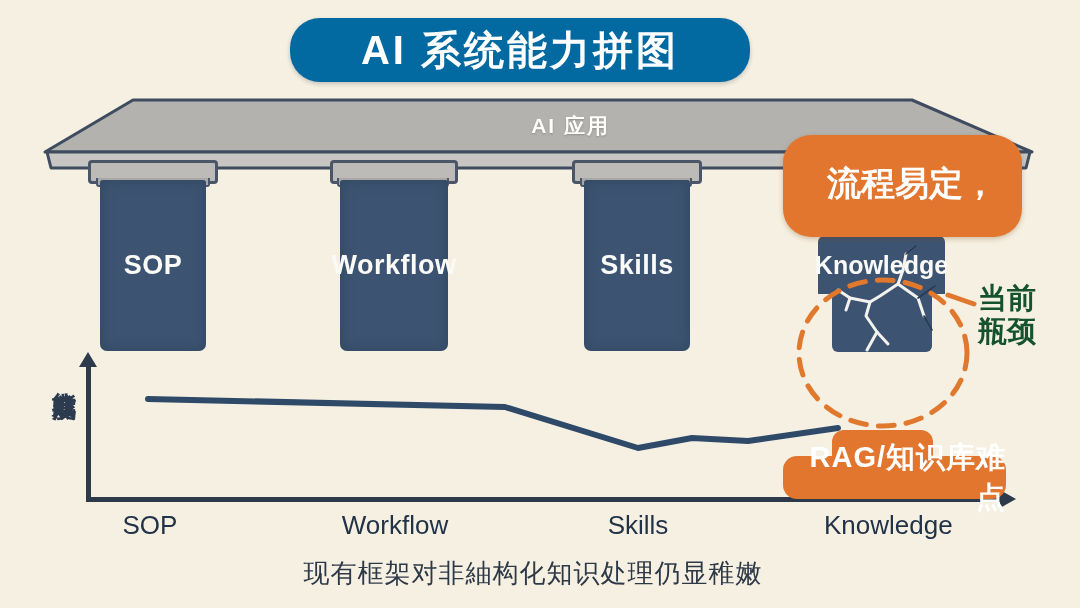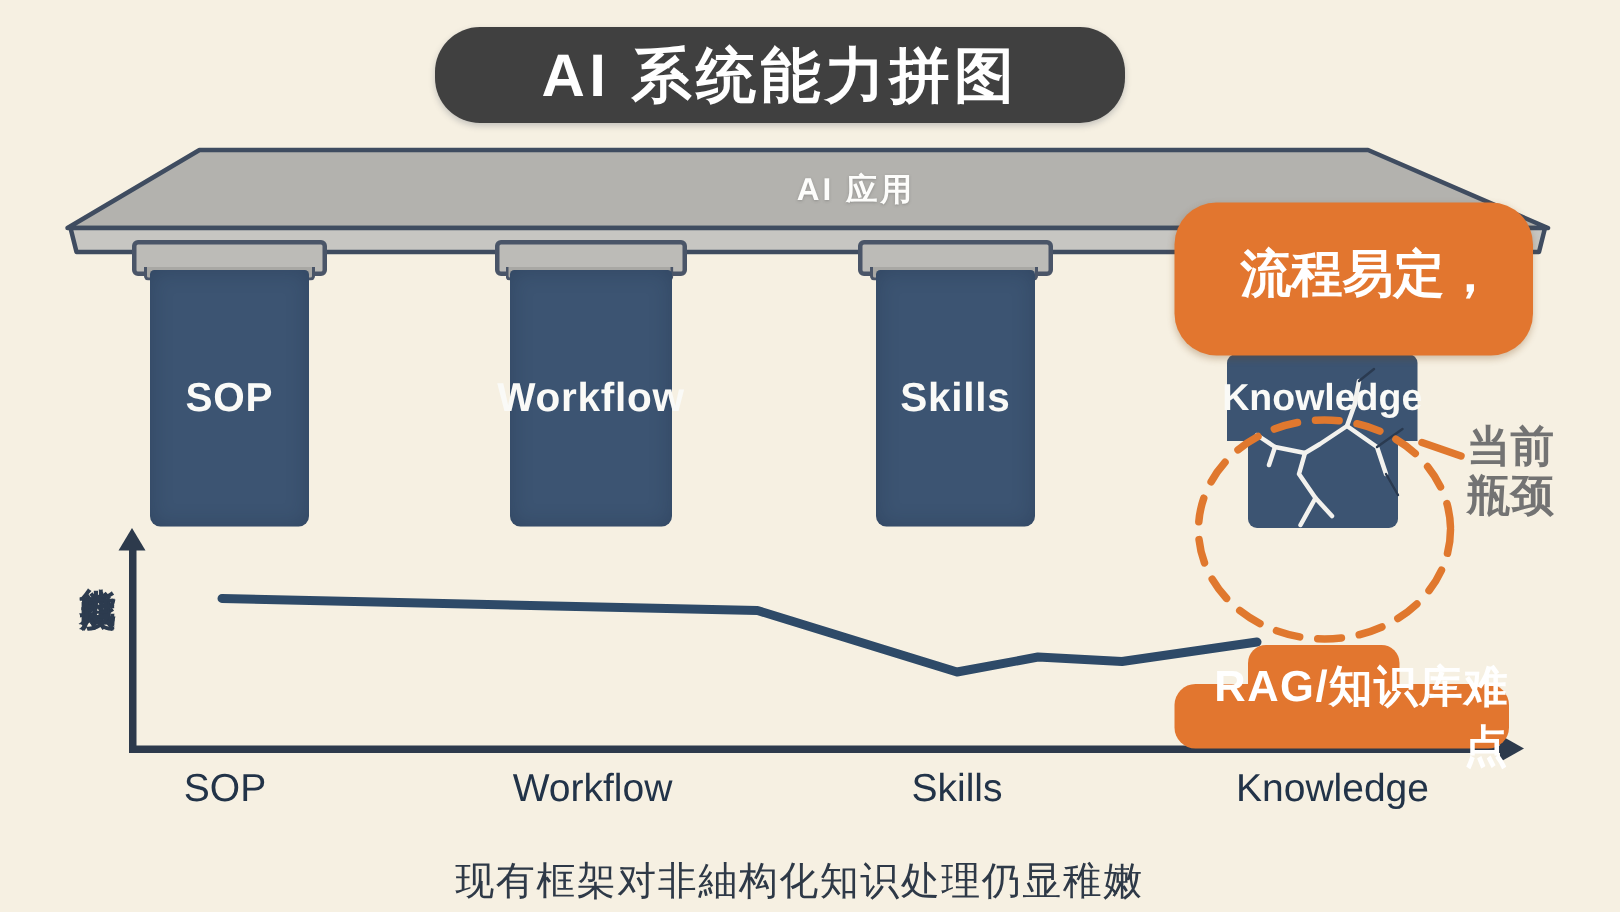--- a/index.html
+++ b/index.html
@@ -8,21 +8,21 @@
     font-family:"Liberation Sans","DejaVu Sans",sans-serif;
     background:#f6f0e2;
     overflow:hidden;
   }
   .stage{position:relative;width:1080px;height:608px;background:#f6f0e2;}
   .abs{position:absolute;}
 
   
   .title-banner{
     left:290px;top:18px;width:460px;height:64px;
-    background:#404040;border-radius:30px;
+    background:#0369a1;border-radius:30px;
     display:flex;align-items:center;justify-content:center;
     color:#ffffff;font-size:40px;font-weight:bold;letter-spacing:3px;
     box-shadow:0 2px 4px rgba(50,60,80,.25);
   }
 
   
   .platform-label{
     left:430px;top:112px;width:180px;text-align:right;
     color:#fdfdfb;font-size:21px;font-weight:bold;letter-spacing:2px;
     text-shadow:0 1px 2px rgba(80,80,80,.35);
@@ -60,21 +60,21 @@
     left:783px;top:135px;width:239px;height:102px;
     background:#e2762f;border-radius:28px;
     color:#ffffff;font-size:34px;font-weight:bold;
     line-height:40px;padding:28px 0 0 44px;box-sizing:border-box;
     box-shadow:0 2px 5px rgba(120,70,20,.3);
   }
 
   
   .bottleneck{
     left:978px;top:282px;width:100px;
-    color:#737373;font-size:29px;font-weight:bold;line-height:33px;
+    color:#14532d;font-size:29px;font-weight:bold;line-height:33px;
   }
 
   
   .y-axis{left:86px;top:364px;width:5px;height:137px;background:#2d3a4c;}
   .x-axis{left:86px;top:497px;width:918px;height:5px;background:#2d3a4c;}
   .y-arrow{left:79px;top:352px;width:0;height:0;
     border-left:9px solid transparent;border-right:9px solid transparent;
     border-bottom:15px solid #2d3a4c;}
   .x-arrow{left:1000px;top:490px;width:0;height:0;
     border-top:9px solid transparent;border-bottom:9px solid transparent;
@@ -98,21 +98,21 @@
   .badge-main{
     left:783px;top:456px;width:223px;height:43px;
     background:#e2762f;border-radius:14px;
     display:flex;align-items:center;justify-content:center;
     color:#ffffff;font-size:29px;font-weight:bold;letter-spacing:1px;text-align:right;
   }
 
   
   .caption{
     left:0;top:556px;width:1066px;text-align:center;
-    color:#2e3947;font-size:26px;font-weight:500;letter-spacing:1px;margin-top:14px;
+    color:#2e3947;font-size:26px;font-weight:500;letter-spacing:1px;
   }
 
   svg{display:block;}
 </style>
 </head>
 <body>
 
 <div class="stage">
 
   <svg class="abs" style="left:40px;top:92px;" width="1000" height="84" viewBox="40 92 1000 84">

